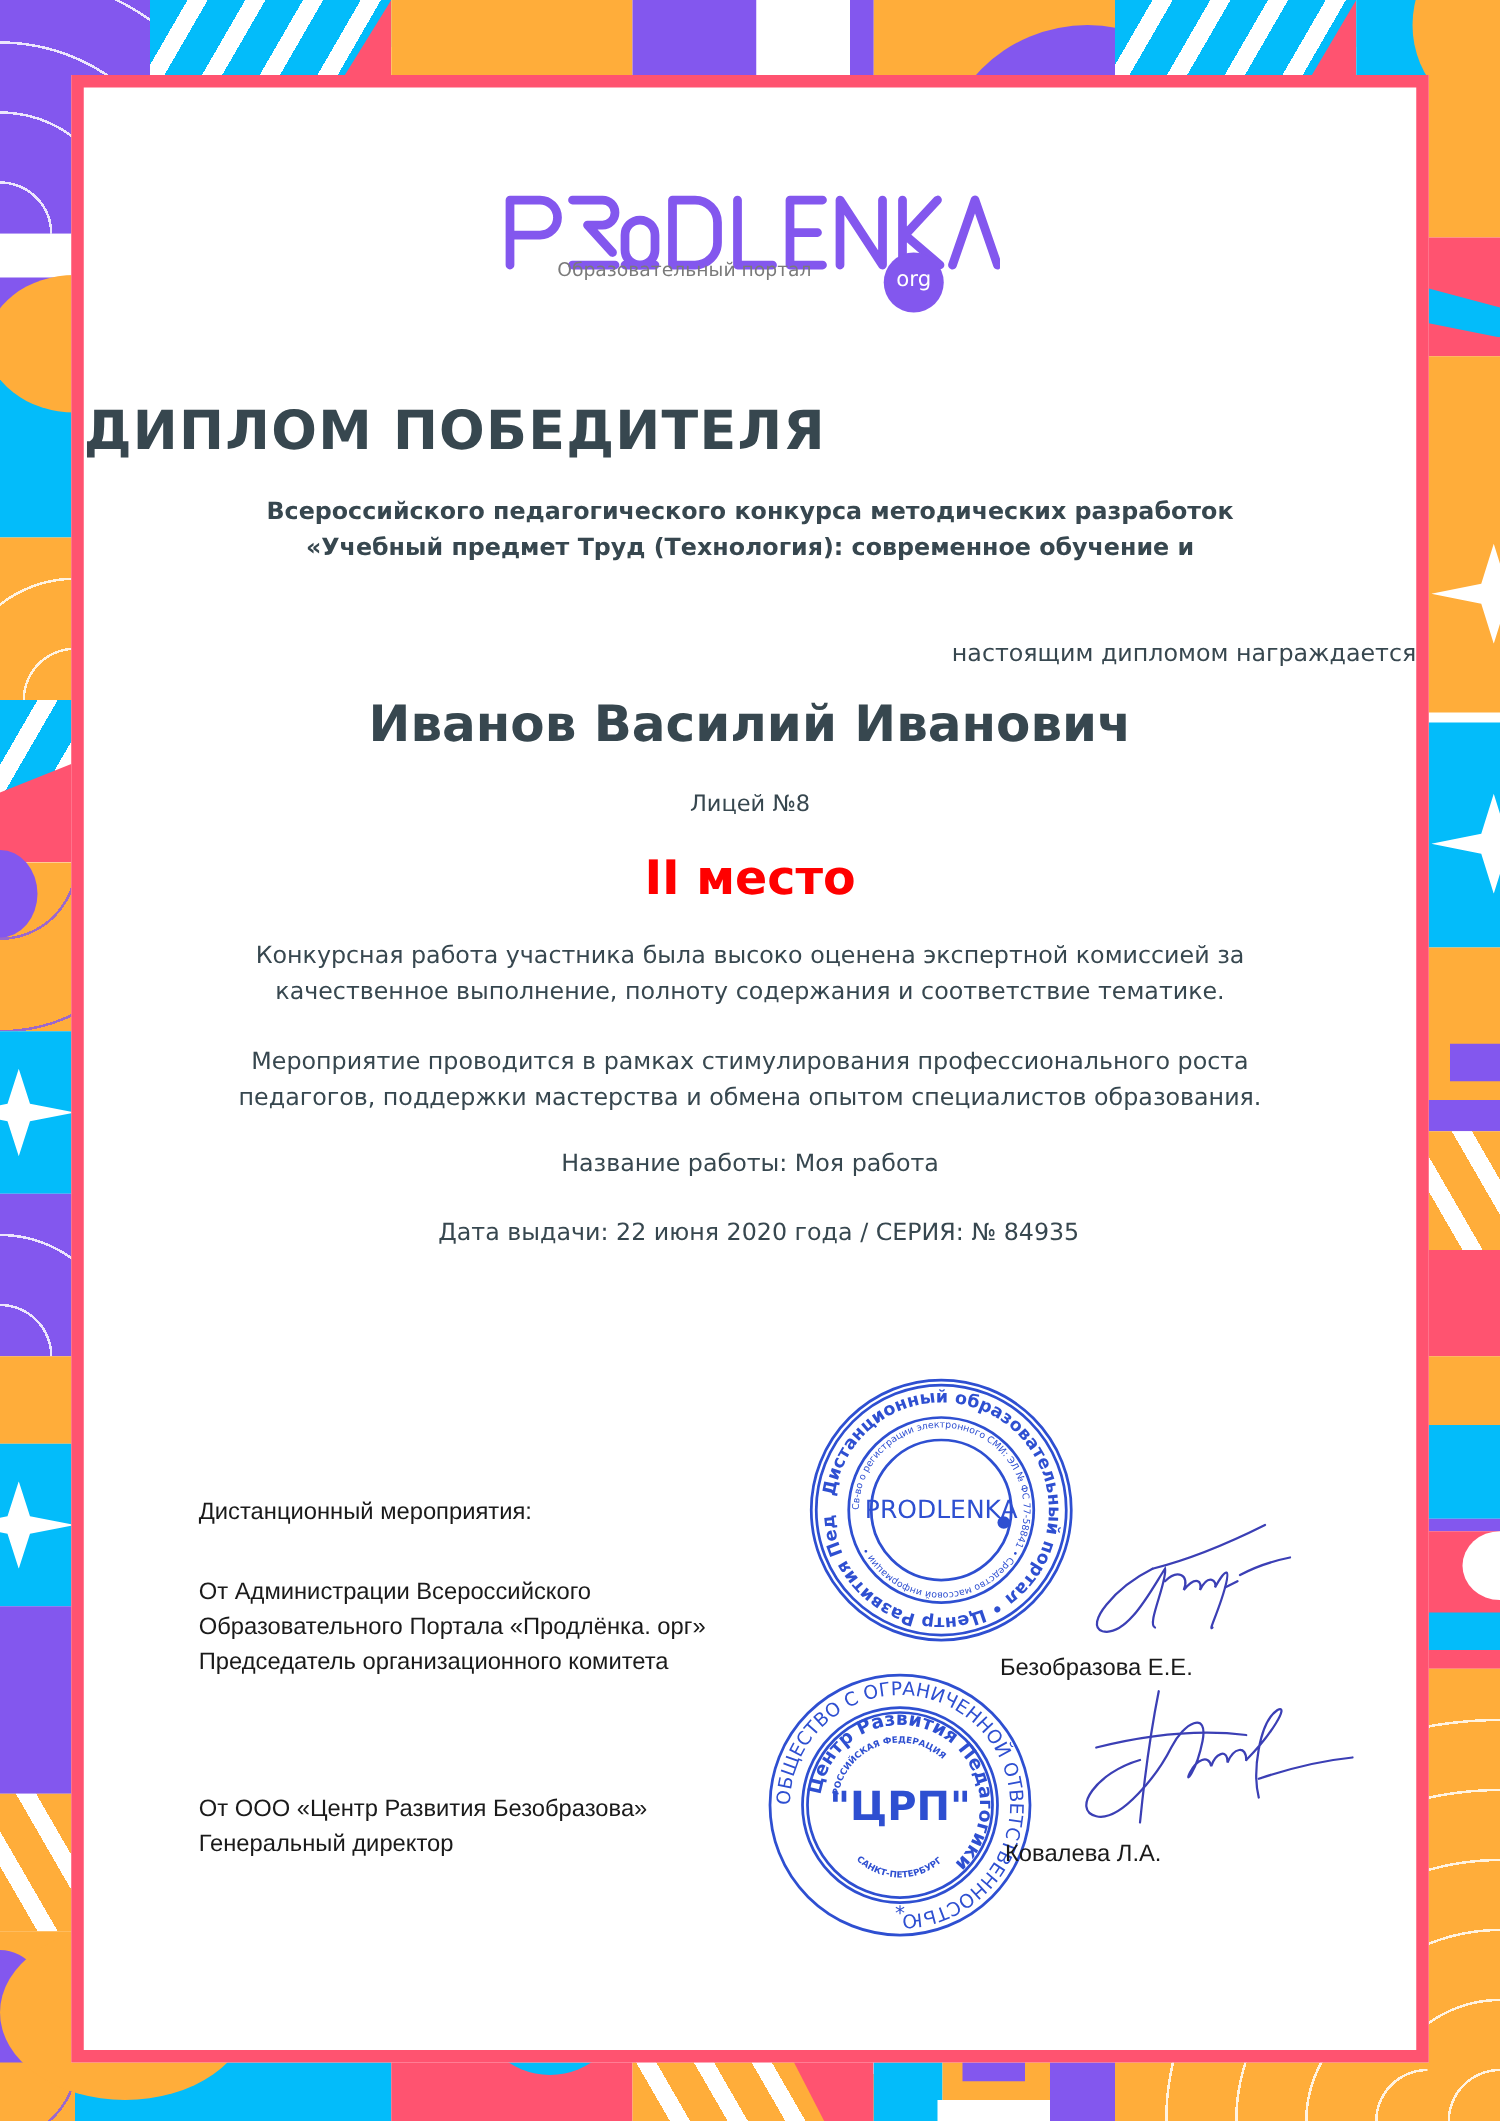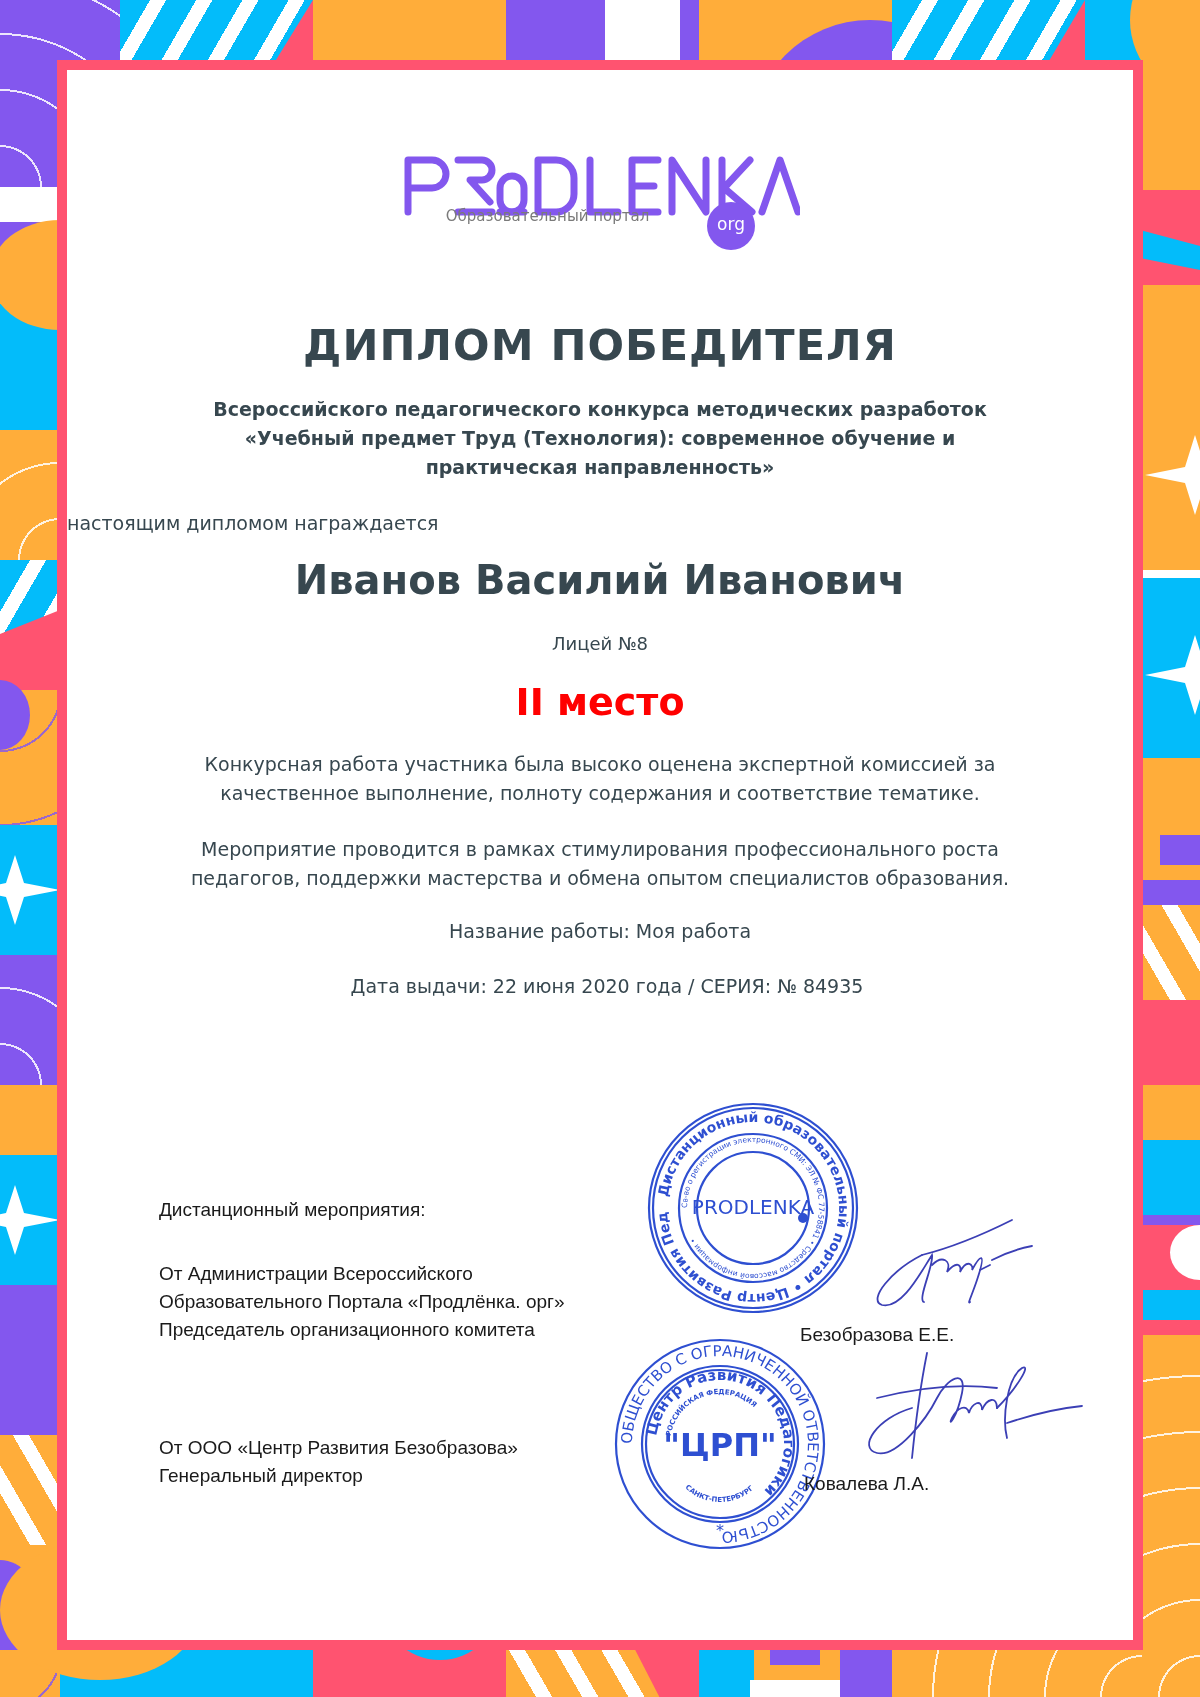--- a/index.html
+++ b/index.html
@@ -60,29 +60,29 @@
     position: absolute; left: 710px; top: 120px; width: 48px; height: 48px;
     border-radius: 50%; background: #8357ee; color: #fff;
     font-size: 17px; line-height: 44px; text-align: center;
   }
   .logo-sub {
     position: absolute; left: 0; right: 0; top: 156px; text-align: center;
     font-size: 15px; color: #7a7a7a;
   }
 
   .title {
-    position: absolute; left: 0; right: 0; top: 250px; text-align: center;
+    position: absolute; left: 0; right: 0; top: 250px; text-align: left;
     font-size: 43px; font-weight: 700; color: #37474f; letter-spacing: 1px;
   }
   .subtitle {
     position: absolute; left: 60px; right: 60px; top: 325px; text-align: center;
     font-size: 19px; font-weight: 700; color: #37474f; line-height: 29px;
   }
   .awarded {
-    position: absolute; left: 0; right: 0; top: 442px; text-align: left;
+    position: absolute; left: 0; right: 0; top: 442px; text-align: right;
     font-size: 19px; color: #37474f;
   }
   .name {
     position: absolute; left: 0; right: 0; top: 487px; text-align: center;
     font-size: 40px; font-weight: 700; color: #37474f;
   }
   .org {
     position: absolute; left: 0; right: 0; top: 563px; text-align: center;
     font-size: 18px; color: #37474f;
   }
@@ -230,21 +230,20 @@
       </g>
     </svg>
     <div class="logo-org" style="left:640px;top:52px;text-align:center;">org</div>
   </div>
   <div class="logo-sub" style="top:137px;left:-105px;">Образовательный портал</div>
 
   <div class="title">ДИПЛОМ ПОБЕДИТЕЛЯ</div>
   <div class="subtitle">
     <div>Всероссийского педагогического конкурса методических разработок</div>
     <div>«Учебный предмет Труд (Технология): современное обучение и</div>
-    <div>практическая направленность»</div>
   </div>
   <div class="awarded">настоящим дипломом награждается</div>
   <div class="name">Иванов Василий Иванович</div>
   <div class="org">Лицей №8</div>
   <div class="place">II место</div>
 
   <div class="para para1">
     <div>Конкурсная работа участника была высоко оценена экспертной комиссией за</div>
     <div>качественное выполнение, полноту содержания и соответствие тематике.</div>
   </div>

